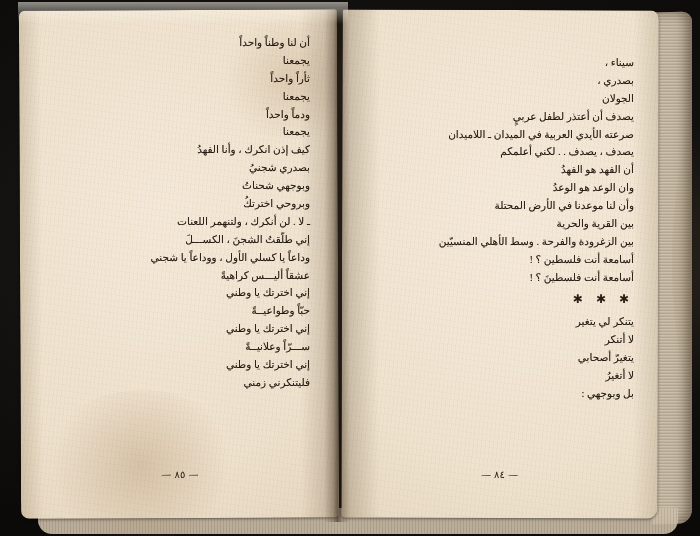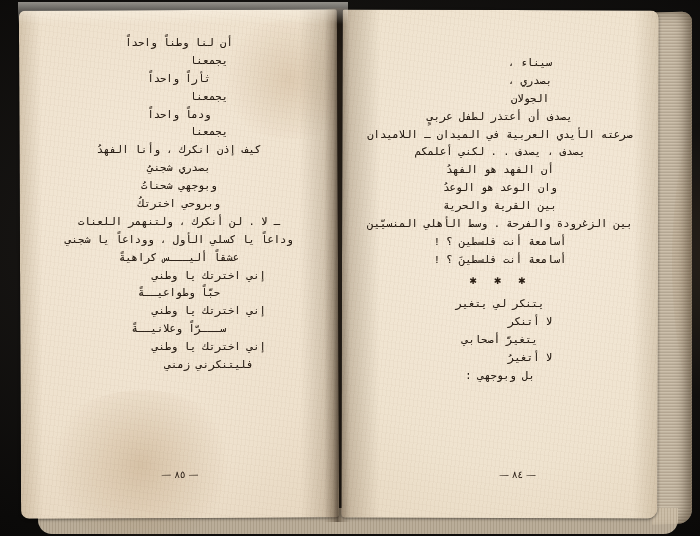--- a/index.html
+++ b/index.html
@@ -128,23 +128,22 @@
         background: radial-gradient(circle, rgba(171,138,96,.30), rgba(171,138,96,0) 70%); }
   .s2 { left: 200px; top: 10px;  width: 140px; height: 120px;
         background: radial-gradient(circle, rgba(171,138,96,.22), rgba(171,138,96,0) 70%); }
   .s4 { left: 330px; top: 60px;  width: 120px; height: 380px;
         background: radial-gradient(circle, rgba(150,118,78,.16), rgba(150,118,78,0) 72%); }
 
   
   .text-col {
     position: absolute;
     direction: rtl;
-    text-align: center;
     color: #241a12;
-    font-family: Liberation Mono, monospace;
+    font-family: Liberation Serif, serif;
     line-height: 1.0;
   }
   .text-col.left-col  { left: 40px;  top: 36px; width: 262px; }
   .text-col.right-col { left: 358px; top: 56px; width: 268px; }
 
   .line {
     font-size: 10.5px;
     letter-spacing: .1px;
     white-space: nowrap;
     margin: 0 0 7.4px 0;
@@ -162,21 +161,21 @@
   .folio {
     position: absolute;
     bottom: 38px;
     width: 100%;
     text-align: center;
     font-size: 10px;
     color: #2c2017;
     direction: rtl;
   }
   .folio.left-f  { left: 0; }
-  .folio.right-f { left: 18px; text-align: center; }
+  .folio.right-f { left: 0; text-align: center; }
 
   .page-inner { position: absolute; inset: 0; }
 
   
   .fibre {
     position: absolute;
     inset: 0;
     pointer-events: none;
     opacity: .14;
     background-image:
@@ -230,39 +229,41 @@
         <div class="line indent-near">يجمعنا</div>
         <div class="line">ثأراً واحداً</div>
         <div class="line indent-near">يجمعنا</div>
         <div class="line">ودماً واحداً</div>
         <div class="line indent-near">يجمعنا</div>
         <div class="line">كيف إذن انكرك ، وأنا الفهدُ</div>
         <div class="line">بصدري شجنيُ</div>
         <div class="line">وبوجهي شحناتُ</div>
         <div class="line">وبروحي اخترتكُ</div>
         <div class="line">ـ لا . لن أنكرك ، ولتنهمر اللعنات</div>
+        <div class="line">إني طلّقتُ الشجنَ ، الكســـلَ</div>
         <div class="line">وداعاً يا كسلي الأول ، ووداعاً يا شجني</div>
         <div class="line">عشقاً أليـــس كراهيةً</div>
         <div class="line indent-near">إني اخترتك يا وطني</div>
         <div class="line">حبّاً وطواعيــةً</div>
         <div class="line indent-near">إني اخترتك يا وطني</div>
         <div class="line">ســـرّاً وعلانيــةً</div>
         <div class="line indent-near">إني اخترتك يا وطني</div>
         <div class="line indent-near">فليتنكرني زمني</div>
       </div>
 
     <div class="text-col right-col" id="right-text">
         <div class="line indent-near">سيناء ،</div>
         <div class="line indent-near">بصدري ،</div>
         <div class="line indent-near">الجولان</div>
         <div class="line">يصدف أن أعتذر لطفل عربيٍ</div>
         <div class="line">صرعته الأيدي العربية في الميدان ـ اللاميدان</div>
         <div class="line">يصدف ، يصدف . . لكني أعلمكم</div>
         <div class="line">أن الفهد هو الفهدُ</div>
         <div class="line">وان الوعد هو الوعدُ</div>
+        <div class="line">وأن لنا موعدنا في الأرض المحتلة</div>
         <div class="line">بين القرية والحرية</div>
         <div class="line">بين الزغرودة والفرحة . وسط الأهلي المنسيّين</div>
         <div class="line">أسامعة أنت فلسطين ؟ !</div>
         <div class="line">أسامعة أنت فلسطينَ ؟ !</div>
         <div class="sep">✱ ✱ ✱</div>
         <div class="line">يتنكر لي يتغير</div>
         <div class="line indent-near">لا أتنكر</div>
         <div class="line">يتغيرّ أصحابي</div>
         <div class="line indent-near">لا أتغيرُ</div>
         <div class="line">بل وبوجهي :</div>

